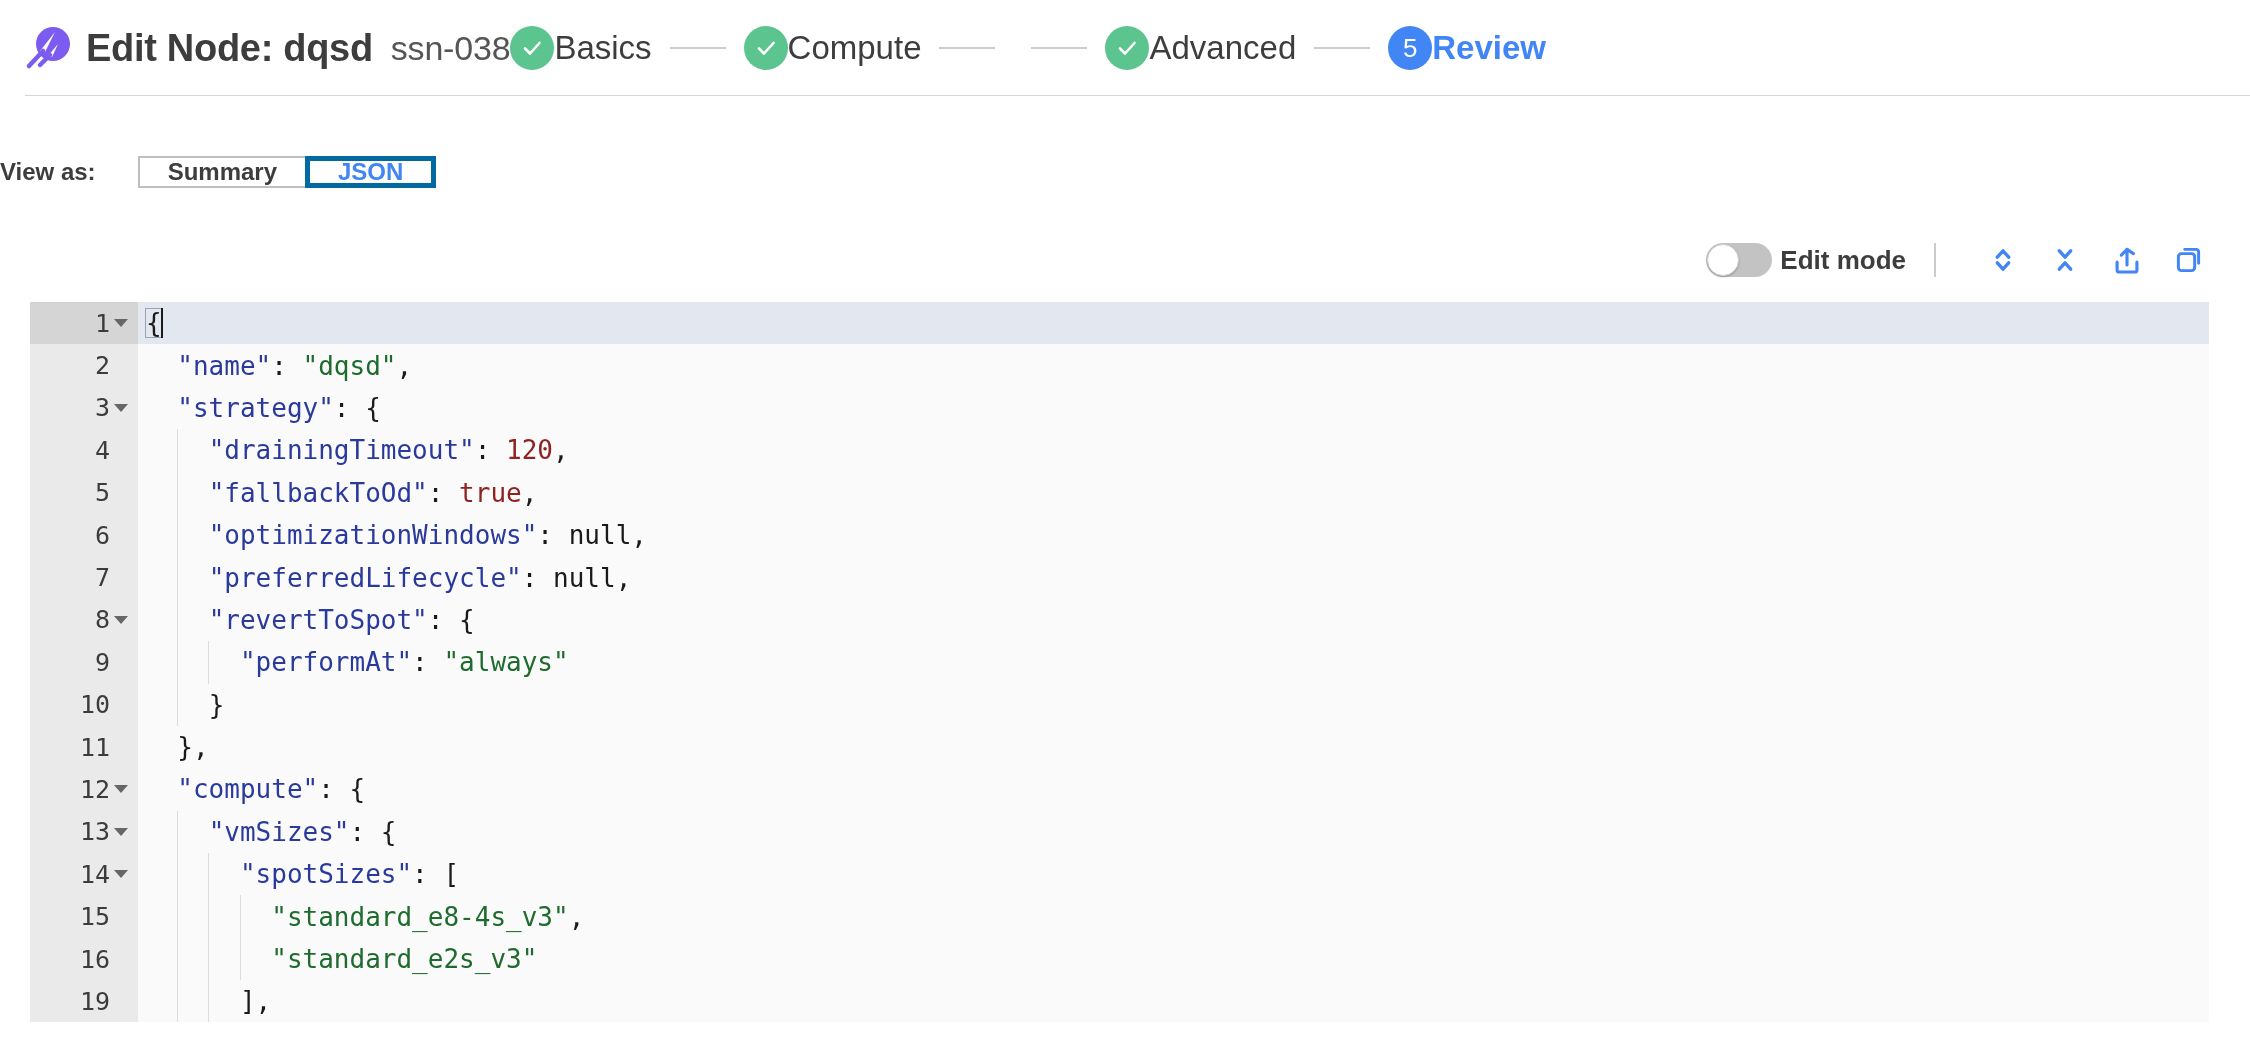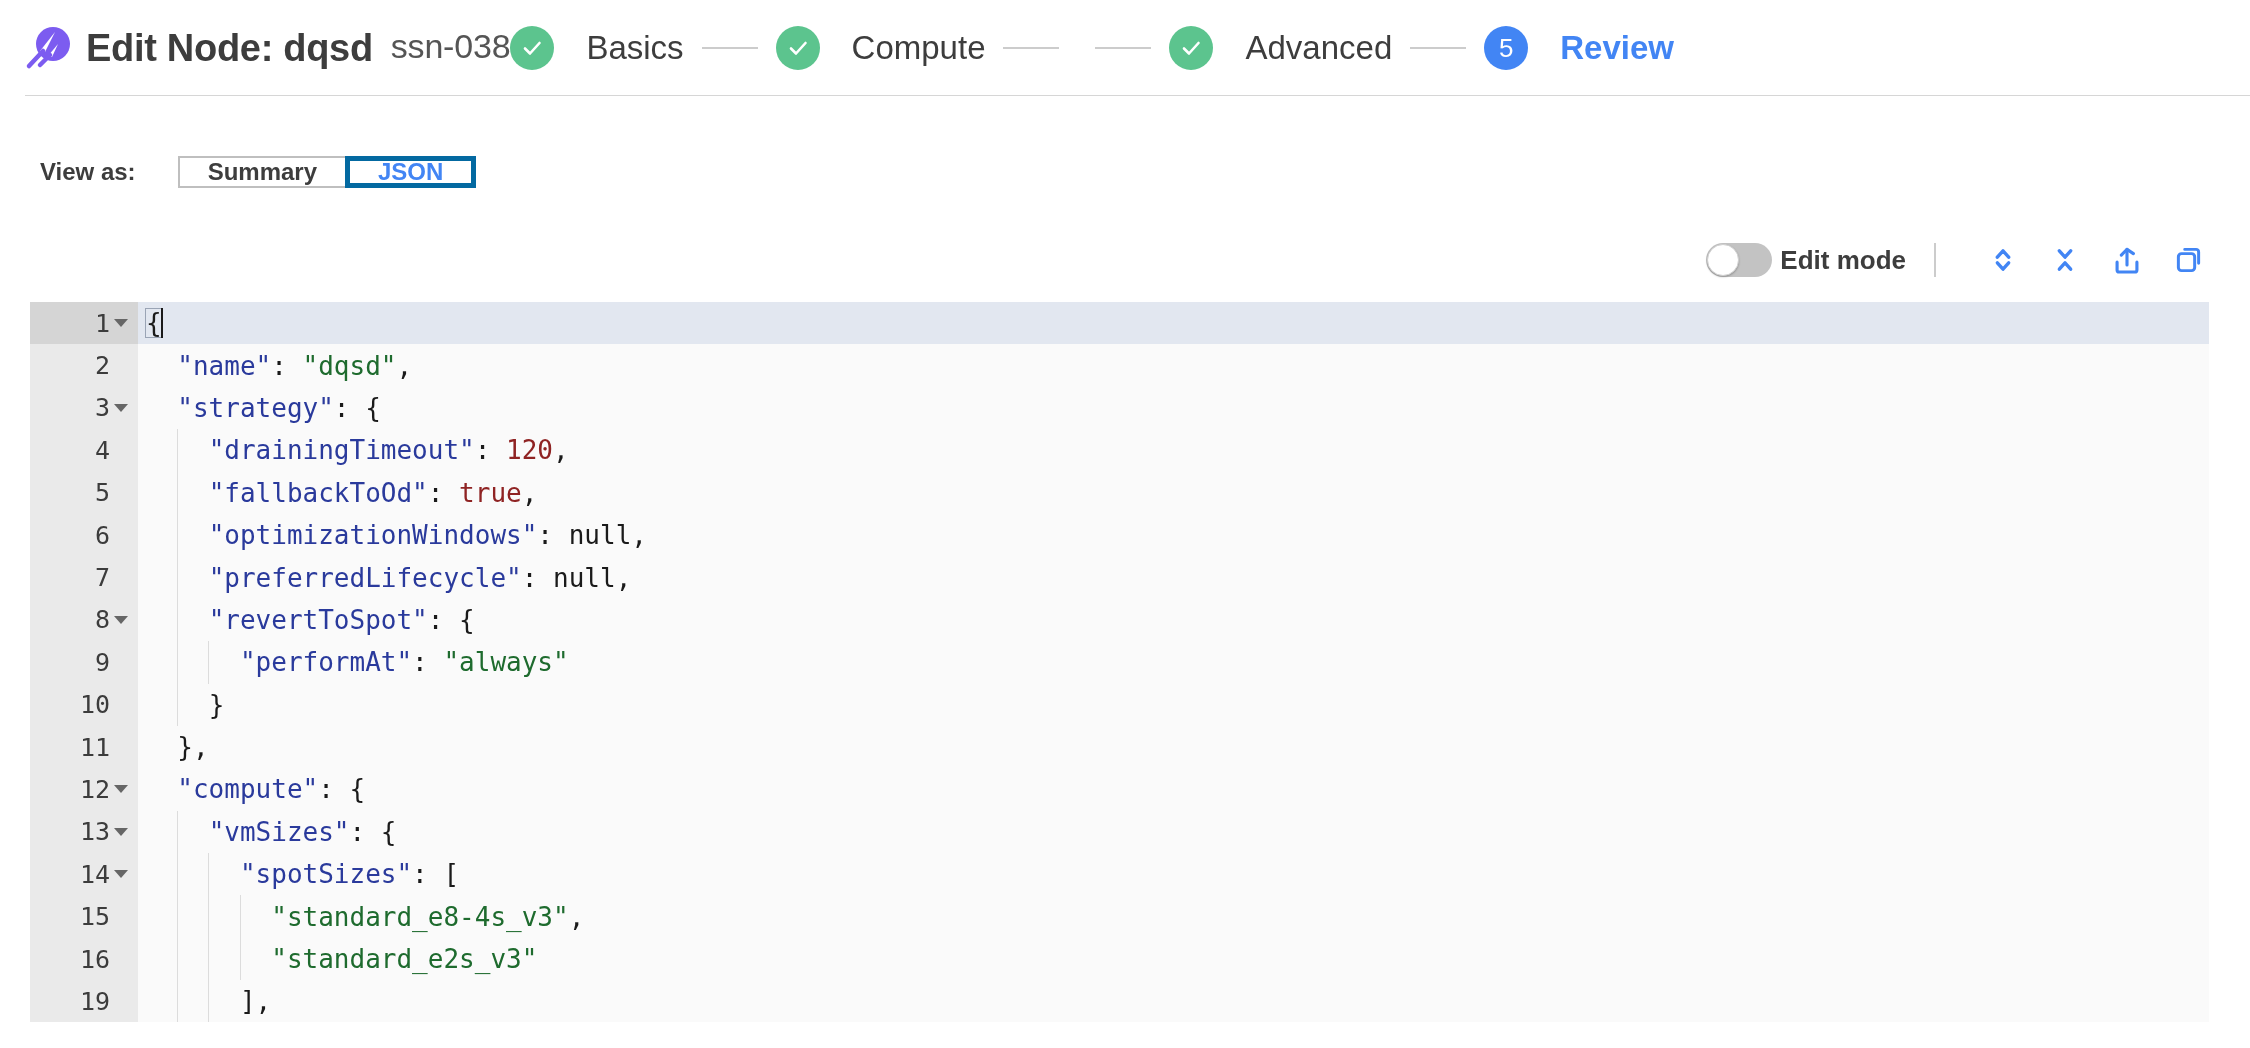--- a/index.html
+++ b/index.html
@@ -35,21 +35,21 @@
   }
   .logo {
     position: relative;
     width: 46px; height: 48px;
     flex: 0 0 auto;
     margin-right: 16px;
   }
   .logo svg { display: block; }
   .title-wrap {
     display: flex;
-    align-items: flex-start;
+    align-items: center;
     white-space: nowrap;
     overflow: hidden;
     max-width: 610px;
   }
   .title-main {
     font-size: 38px;
     font-weight: bold;
     color: #3d3d3d;
     letter-spacing: -0.3px;
   }
@@ -87,40 +87,39 @@
   .step-badge.done svg { display: block; }
   .step-num {
     color: #ffffff;
     font-size: 26px;
     font-weight: 400;
     line-height: 1;
   }
   .step-label {
     font-size: 33px;
     color: #3d3d3d;
-    margin-left: 32px;
+    margin-left: 0;
     white-space: nowrap;
   }
   .step-label.current-label {
     color: #4285f4;
     font-weight: bold;
   }
   .step-connector {
     width: 56px;
     height: 2px;
     background: #cccccc;
     margin: 0 18px;
     flex: 0 0 auto;
   }
 
   
   .viewas-row {
     display: flex;
     align-items: center;
-    padding-left: 40px;
     margin-top: 52px;
     height: 48px;
   }
   .viewas-label {
     font-size: 24px;
     font-weight: bold;
     color: #3d3d3d;
     margin-right: 42px;
   }
   .segmented {

